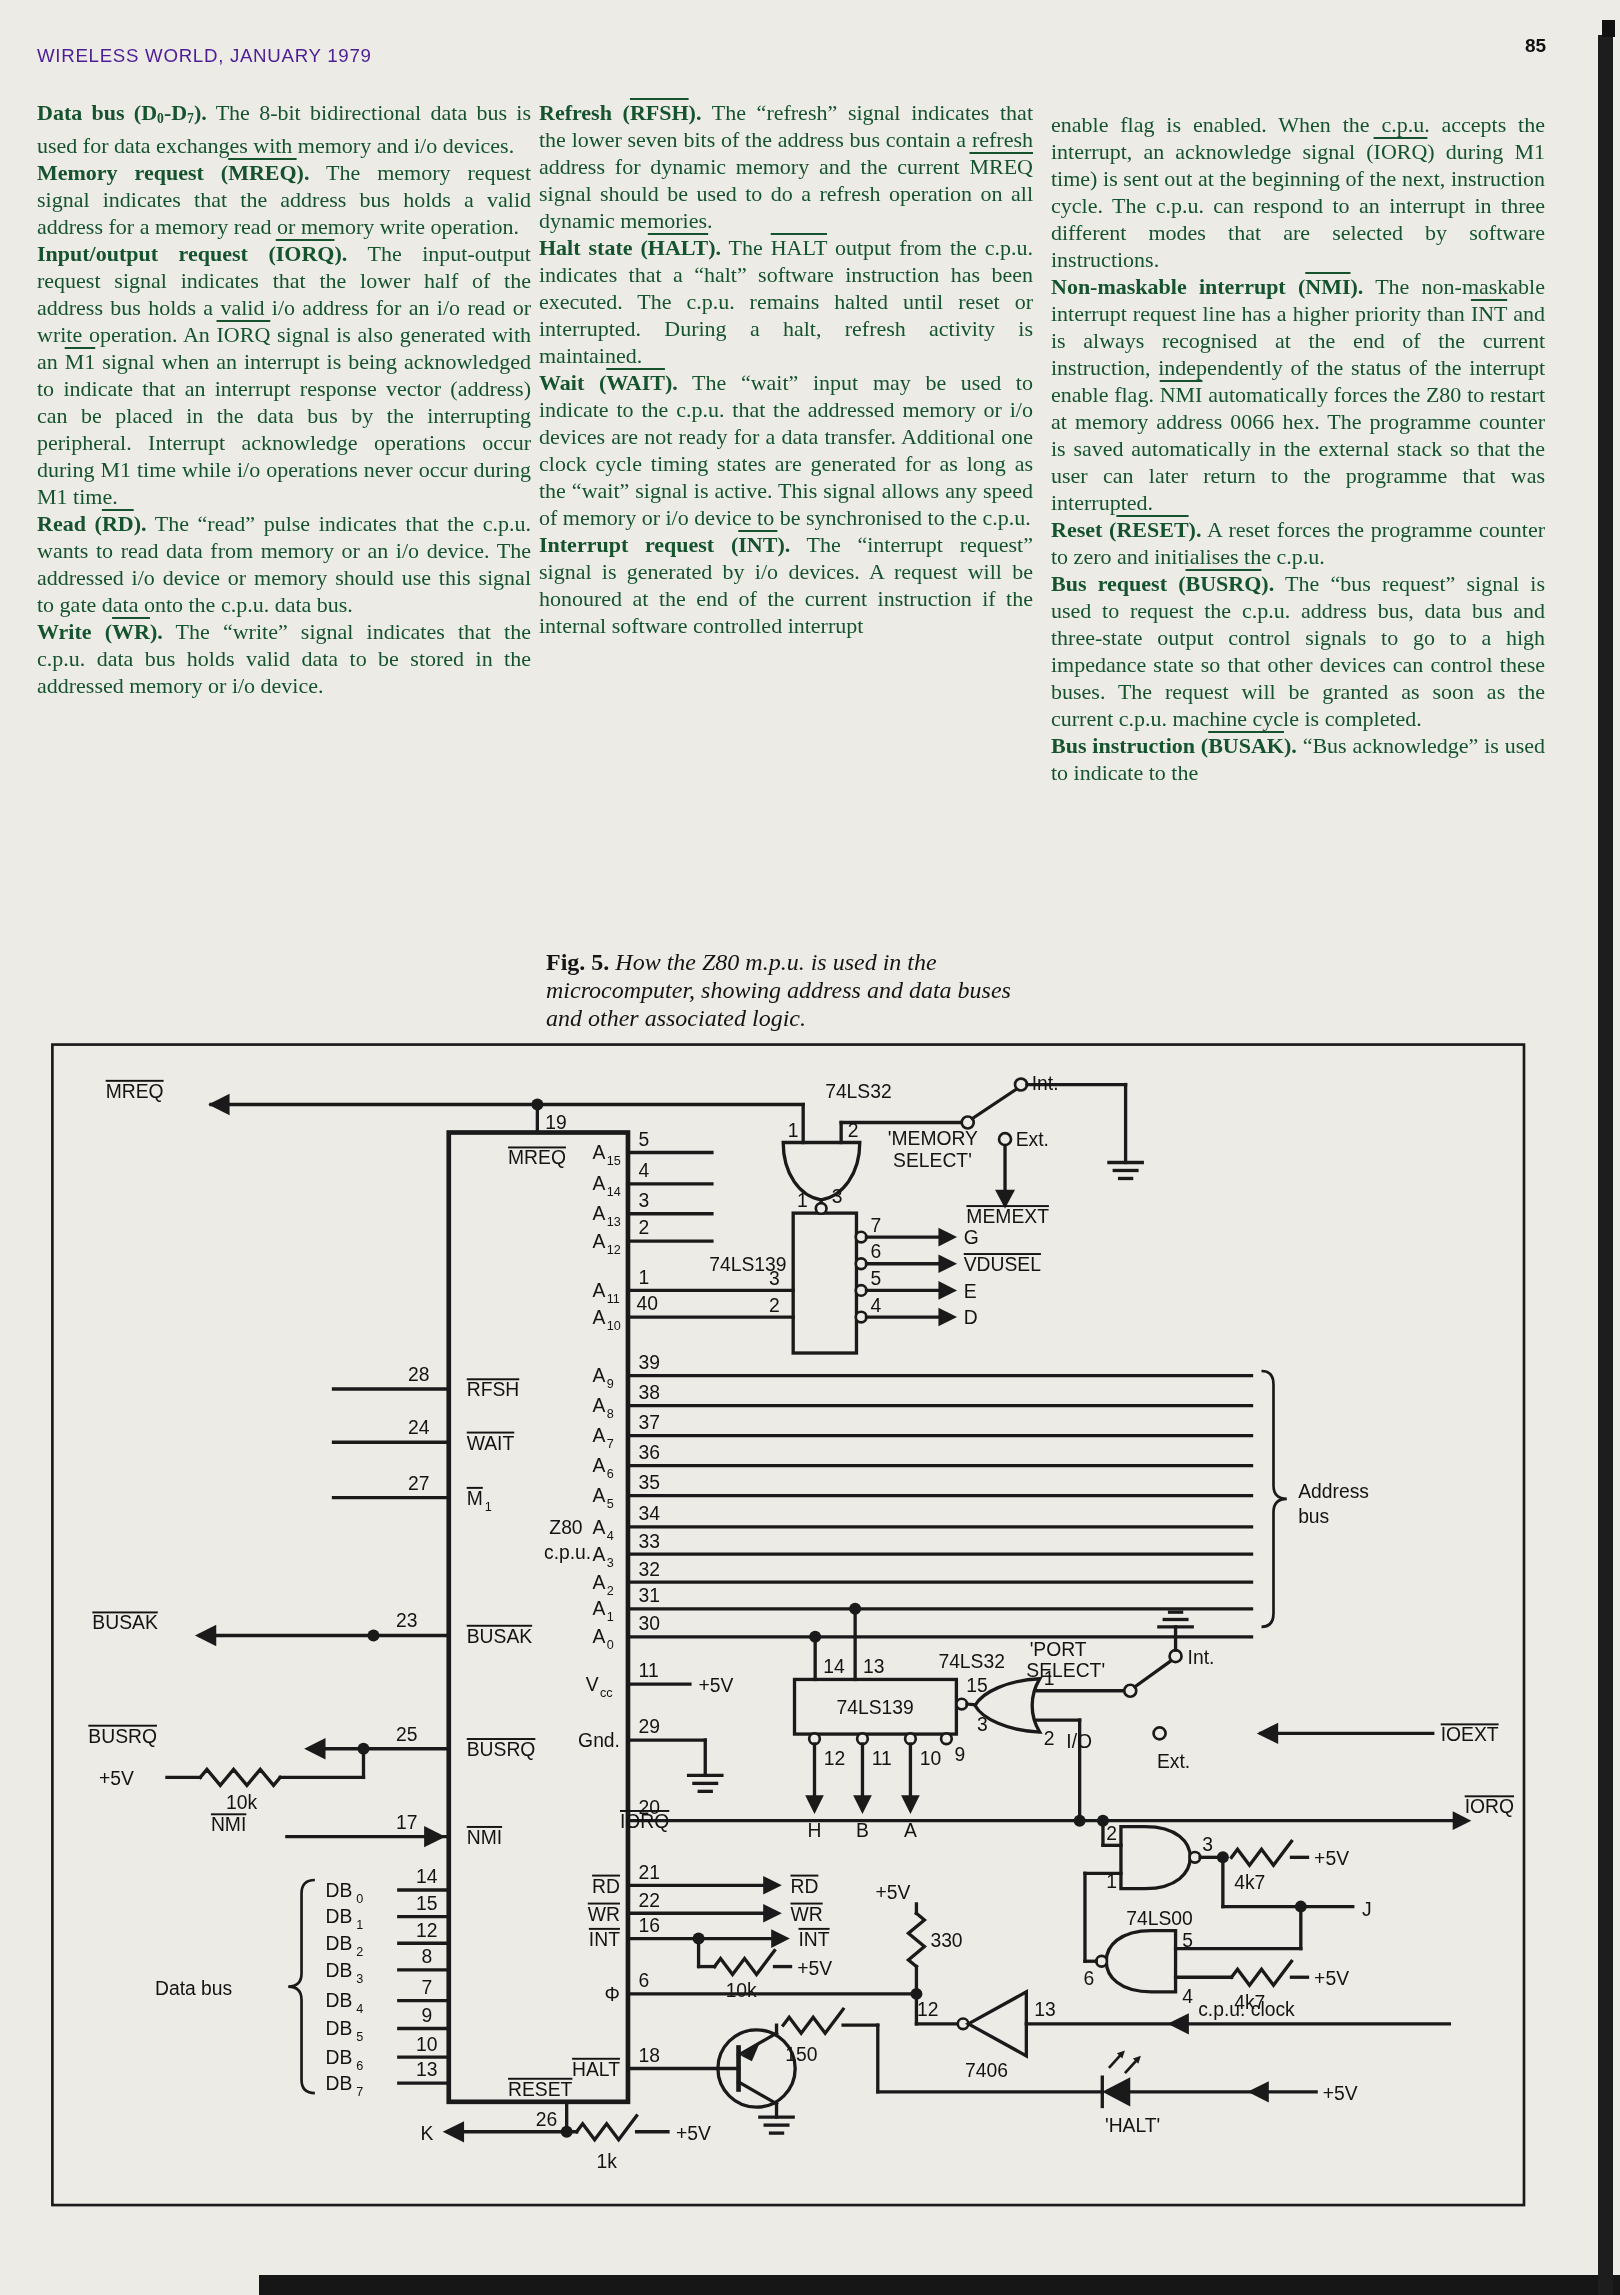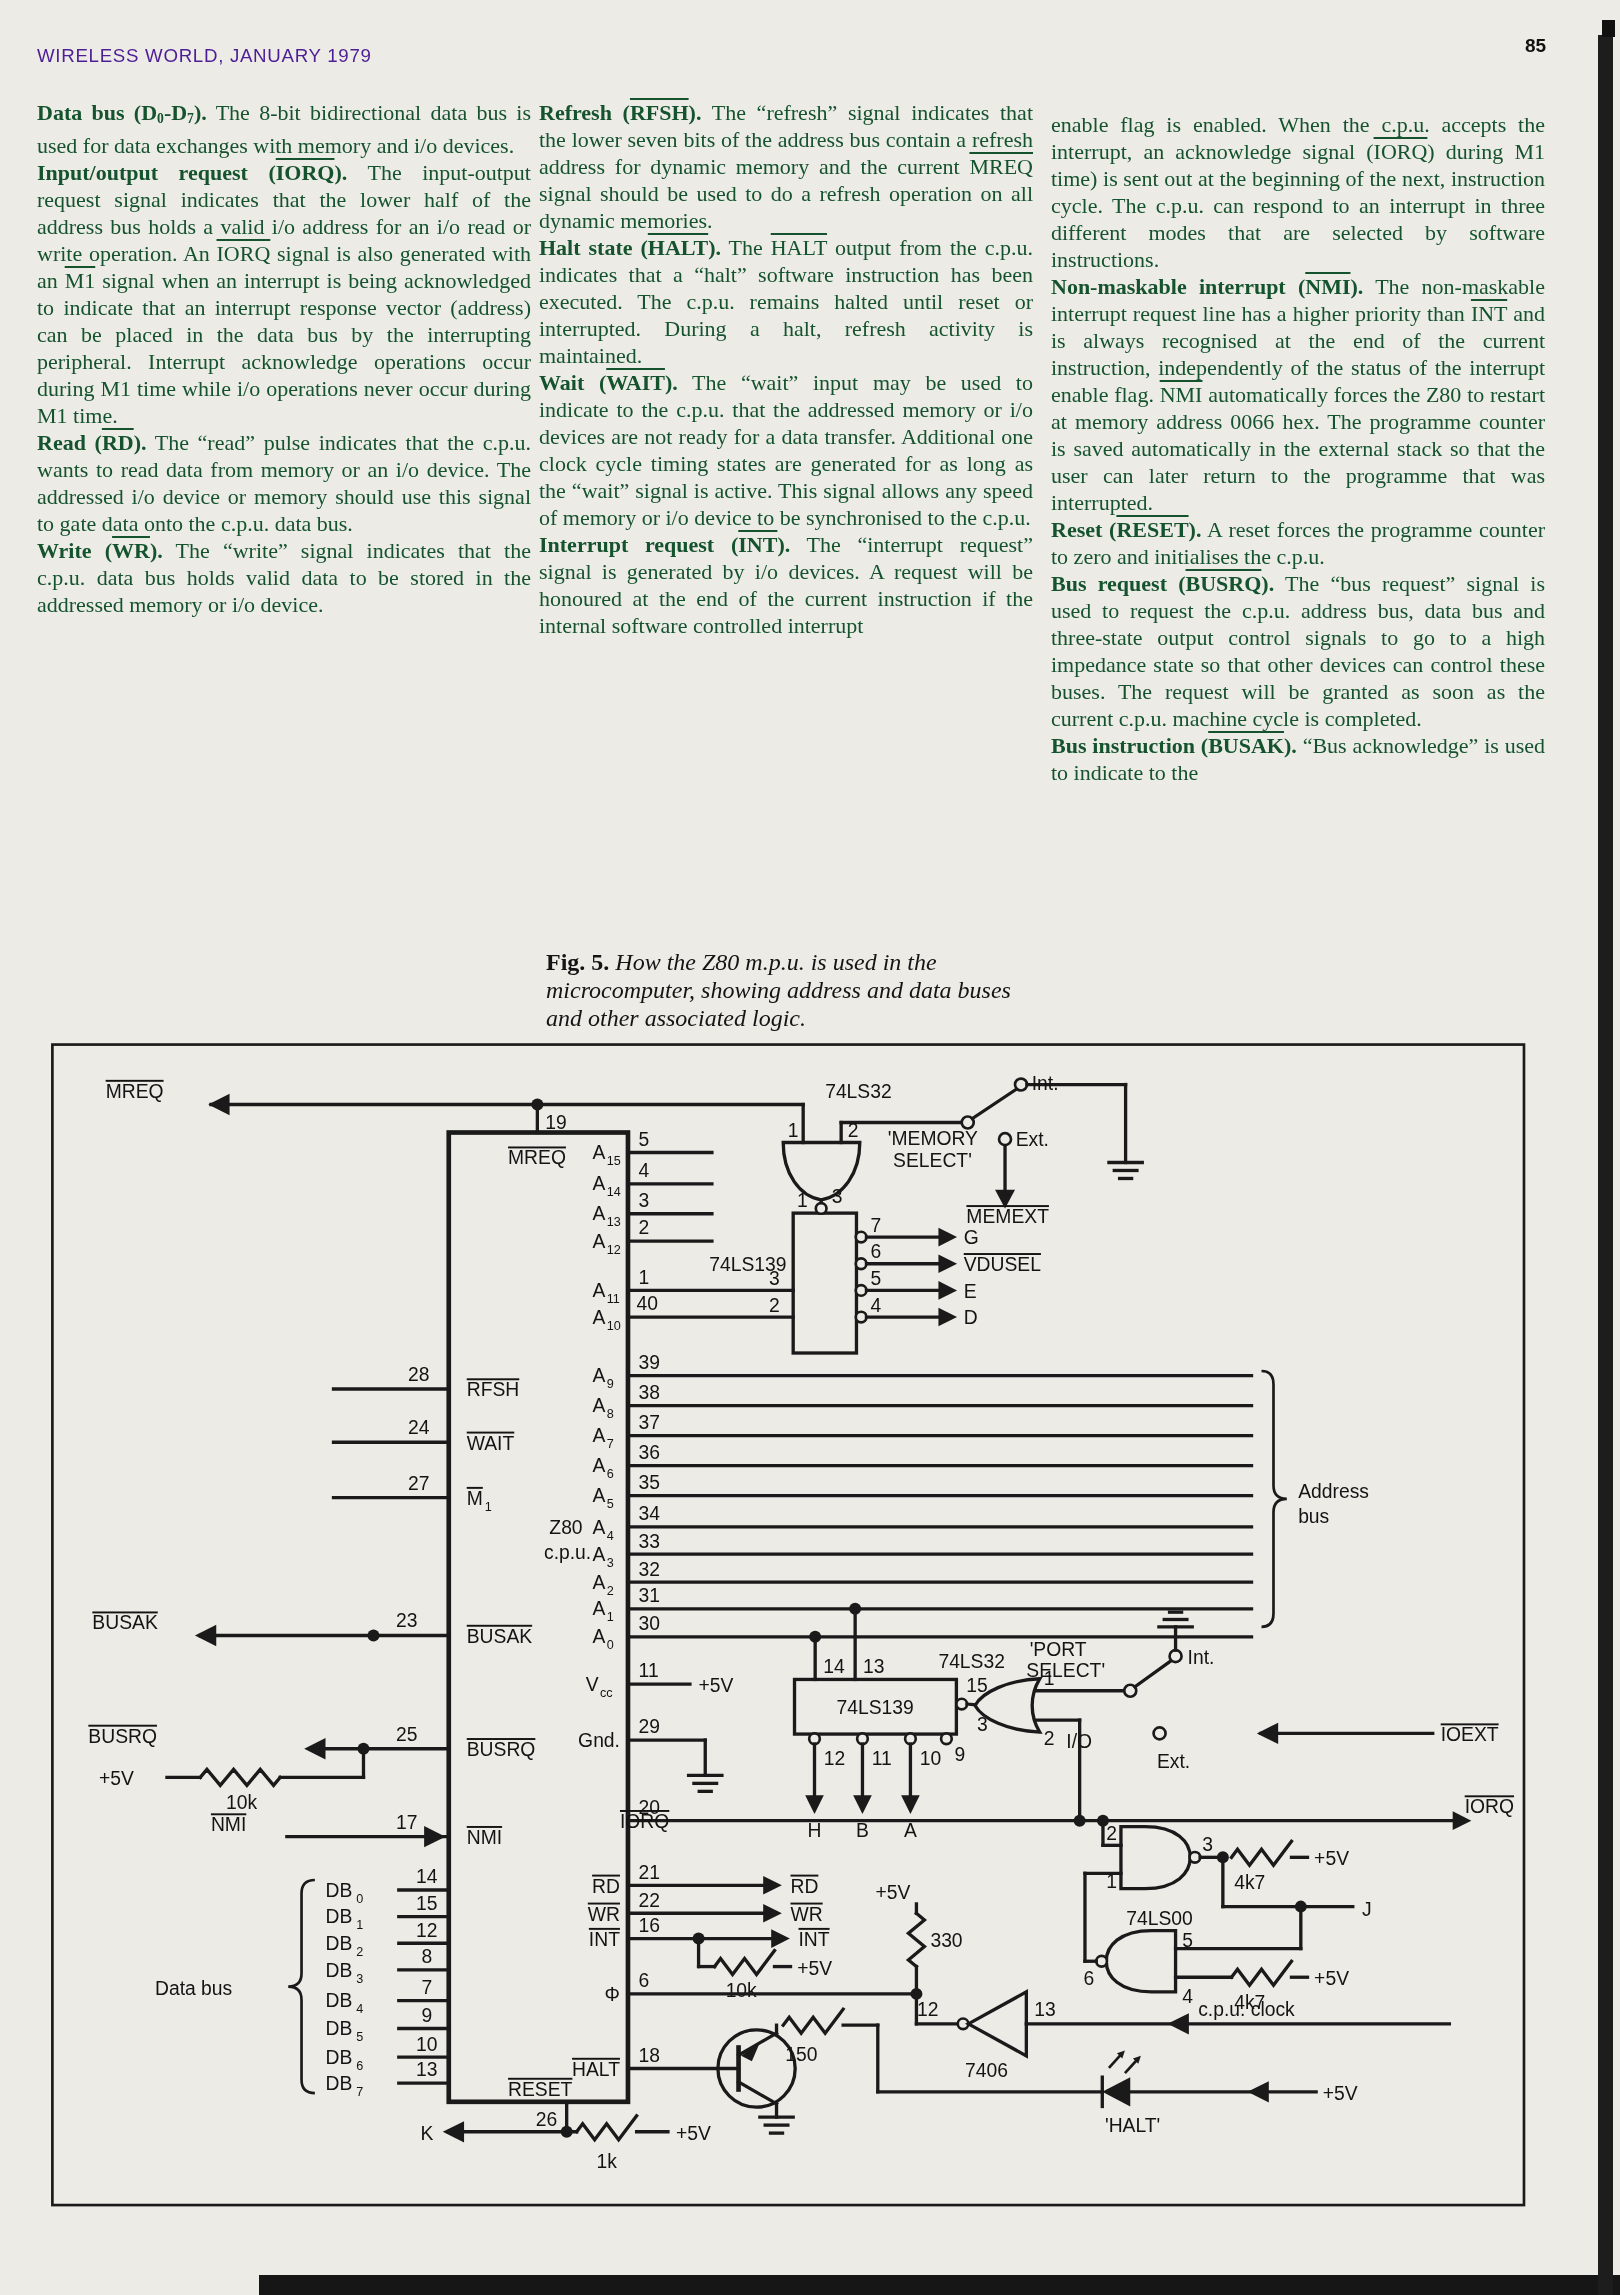--- a/index.html
+++ b/index.html
@@ -35,20 +35,21 @@
   .scan-mark{position:absolute;left:1602px;top:20px;width:13.3px;height:17.3px;background:#111;}
 </style>
 </head>
 <body>
 
 <div class="hdr">WIRELESS WORLD, JANUARY 1979</div>
 <div class="pgnum">85</div>
 
 <div id="col1" class="col">
   <p><span class="sg-b">Data bus (D</span><span class="sg-b sg-sub">0</span><span class="sg-b">-D</span><span class="sg-b sg-sub">7</span><span class="sg-b">).</span><span> The 8-bit bidirectional data bus is used for data exchanges with memory and i/o devices.</span></p>
+  <p><span class="sg-b">Memory request (</span><span class="sg-b sg-ov">MREQ</span><span class="sg-b">).</span><span> The memory request signal indicates that the address bus holds a valid address for a memory read or memory write operation.</span></p>
   <p><span class="sg-b">Input/output request (</span><span class="sg-b sg-ov">IORQ</span><span class="sg-b">).</span><span> The input-output request signal indicates that the lower half of the address bus holds a valid i/o address for an i/o read or write operation. An </span><span class="sg-ov">IORQ</span><span> signal is also generated with an </span><span class="sg-ov">M1</span><span> signal when an interrupt is being acknowledged to indicate that an interrupt response vector (address) can be placed in the data bus by the interrupting peripheral. Interrupt acknowledge operations occur during M1 time while i/o operations never occur during M1 time.</span></p>
   <p><span class="sg-b">Read (</span><span class="sg-b sg-ov">RD</span><span class="sg-b">).</span><span> The “read” pulse indicates that the c.p.u. wants to read data from memory or an i/o device. The addressed i/o device or memory should use this signal to gate data onto the c.p.u. data bus.</span></p>
   <p><span class="sg-b">Write (</span><span class="sg-b sg-ov">WR</span><span class="sg-b">).</span><span> The “write” signal indicates that the c.p.u. data bus holds valid data to be stored in the addressed memory or i/o device.</span></p>
 </div>
 
 <div id="col2" class="col">
   <p><span class="sg-b">Refresh (</span><span class="sg-b sg-ov">RFSH</span><span class="sg-b">).</span><span> The “refresh” signal indicates that the lower seven bits of the address bus contain a refresh address for dynamic memory and the current </span><span class="sg-ov">MREQ</span><span> signal should be used to do a refresh operation on all dynamic memories.</span></p>
   <p><span class="sg-b">Halt state (</span><span class="sg-b sg-ov">HALT</span><span class="sg-b">).</span><span> The </span><span class="sg-ov">HALT</span><span> output from the c.p.u. indicates that a “halt” software instruction has been executed. The c.p.u. remains halted until reset or interrupted. During a halt, refresh activity is maintained.</span></p>
   <p><span class="sg-b">Wait (</span><span class="sg-b sg-ov">WAIT</span><span class="sg-b">).</span><span> The “wait” input may be used to indicate to the c.p.u. that the addressed memory or i/o devices are not ready for a data transfer. Additional one clock cycle timing states are generated for as long as the “wait” signal is active. This signal allows any speed of memory or i/o device to be synchronised to the c.p.u.</span></p>
   <p><span class="sg-b">Interrupt request (</span><span class="sg-b sg-ov">INT</span><span class="sg-b">).</span><span> The “interrupt request” signal is generated by i/o devices. A request will be honoured at the end of the current instruction if the internal software controlled interrupt</span></p>

